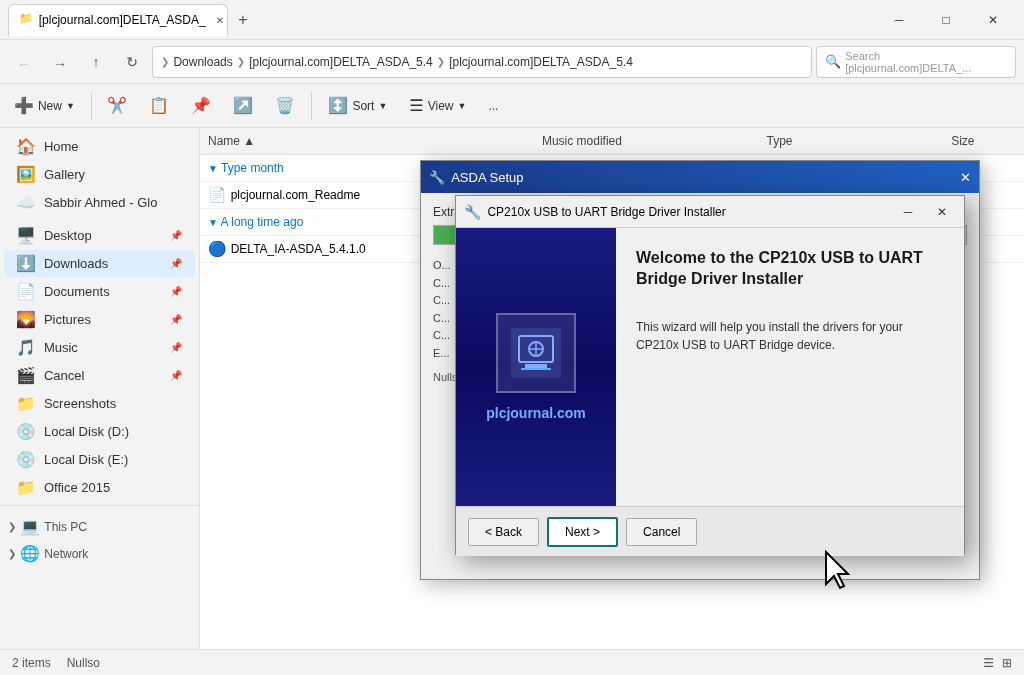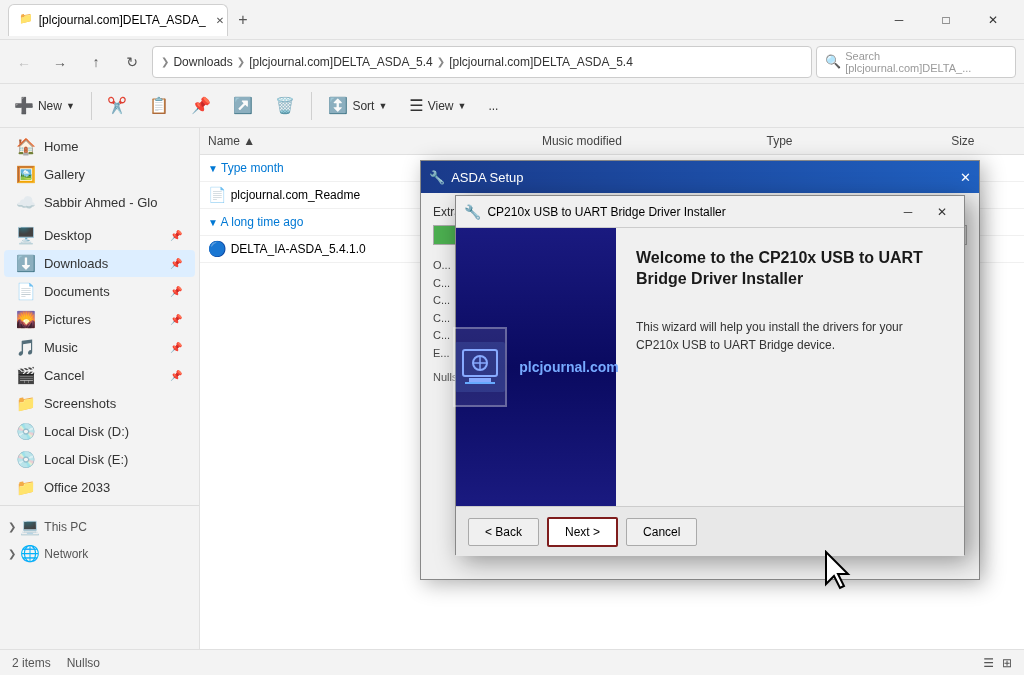--- a/index.html
+++ b/index.html
@@ -238,20 +238,21 @@
     }
     .cp210x-body {
       display: flex;
       padding: 0;
       height: calc(360px - 32px - 50px);
     }
     .cp210x-left {
       width: 160px;
       background: linear-gradient(to bottom, #1a1a80, #0a0a60, #1a1a80);
       display: flex;
+      flex-direction: column;
       align-items: center;
       justify-content: center;
       padding: 16px;
       gap: 12px;
     }
     .cp210x-left-icon-box {
       width: 80px; height: 80px;
       background: rgba(255,255,255,0.1);
       border: 2px solid rgba(255,255,255,0.3);
       display: flex; align-items: center; justify-content: center;
@@ -281,21 +282,21 @@
     .cp210x-btn {
       padding: 6px 16px;
       font-size: 12px;
       border: 1px solid #aaa;
       border-radius: 2px;
       background: #f0f0f0;
       cursor: pointer;
     }
     .cp210x-btn.primary {
       background: #fff;
-      border: 2px solid #7f1d1d;
+      border: 2px solid #0f766e;
       color: #000;
     }
 
     
     .cursor-overlay {
       position: absolute;
       top: 550px; left: 820px;
       z-index: 100;
       pointer-events: none;
       font-size: 28px;
@@ -430,21 +431,21 @@
     <div class="sidebar-item">
       <span class="sidebar-icon">💿</span>
       <span>Local Disk (D:)</span>
     </div>
     <div class="sidebar-item">
       <span class="sidebar-icon">💿</span>
       <span>Local Disk (E:)</span>
     </div>
     <div class="sidebar-item">
       <span class="sidebar-icon">📁</span>
-      <span>Office 2033</span>
+      <span>Office 2015</span>
     </div>
     <div style="height:4px; border-top:1px solid #ddd; margin: 4px 0;"></div>
     <div class="sidebar-section-header">
       <span class="sidebar-chevron">❯</span>
       <span class="sidebar-icon">💻</span>
       <span>This PC</span>
     </div>
     <div class="sidebar-section-header">
       <span class="sidebar-chevron">❯</span>
       <span class="sidebar-icon">🌐</span>

